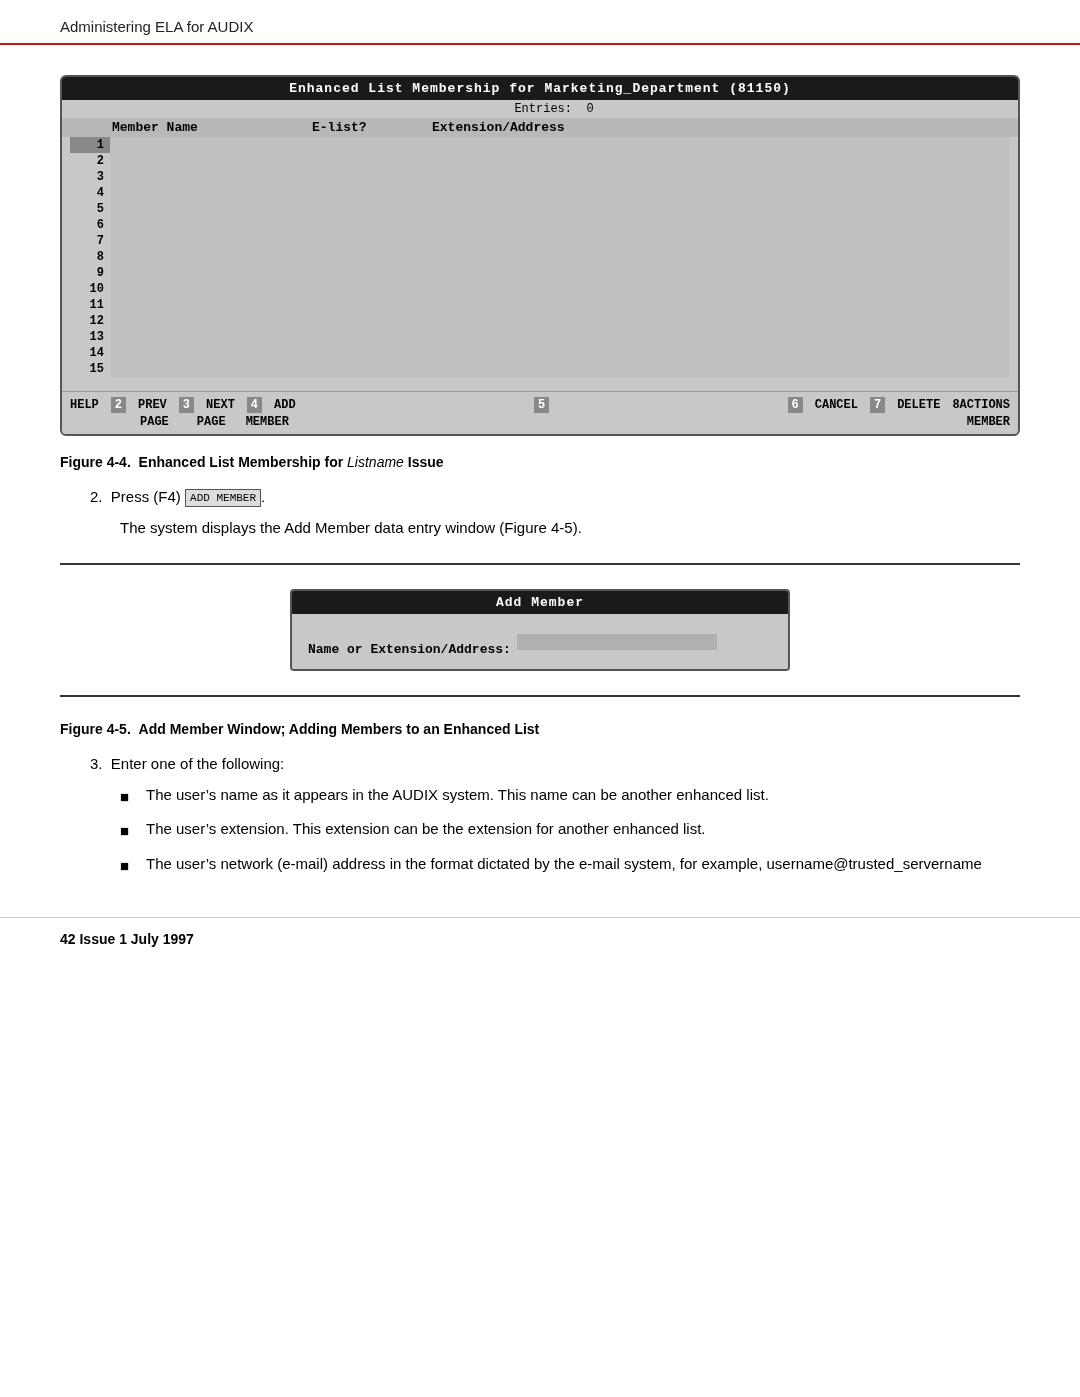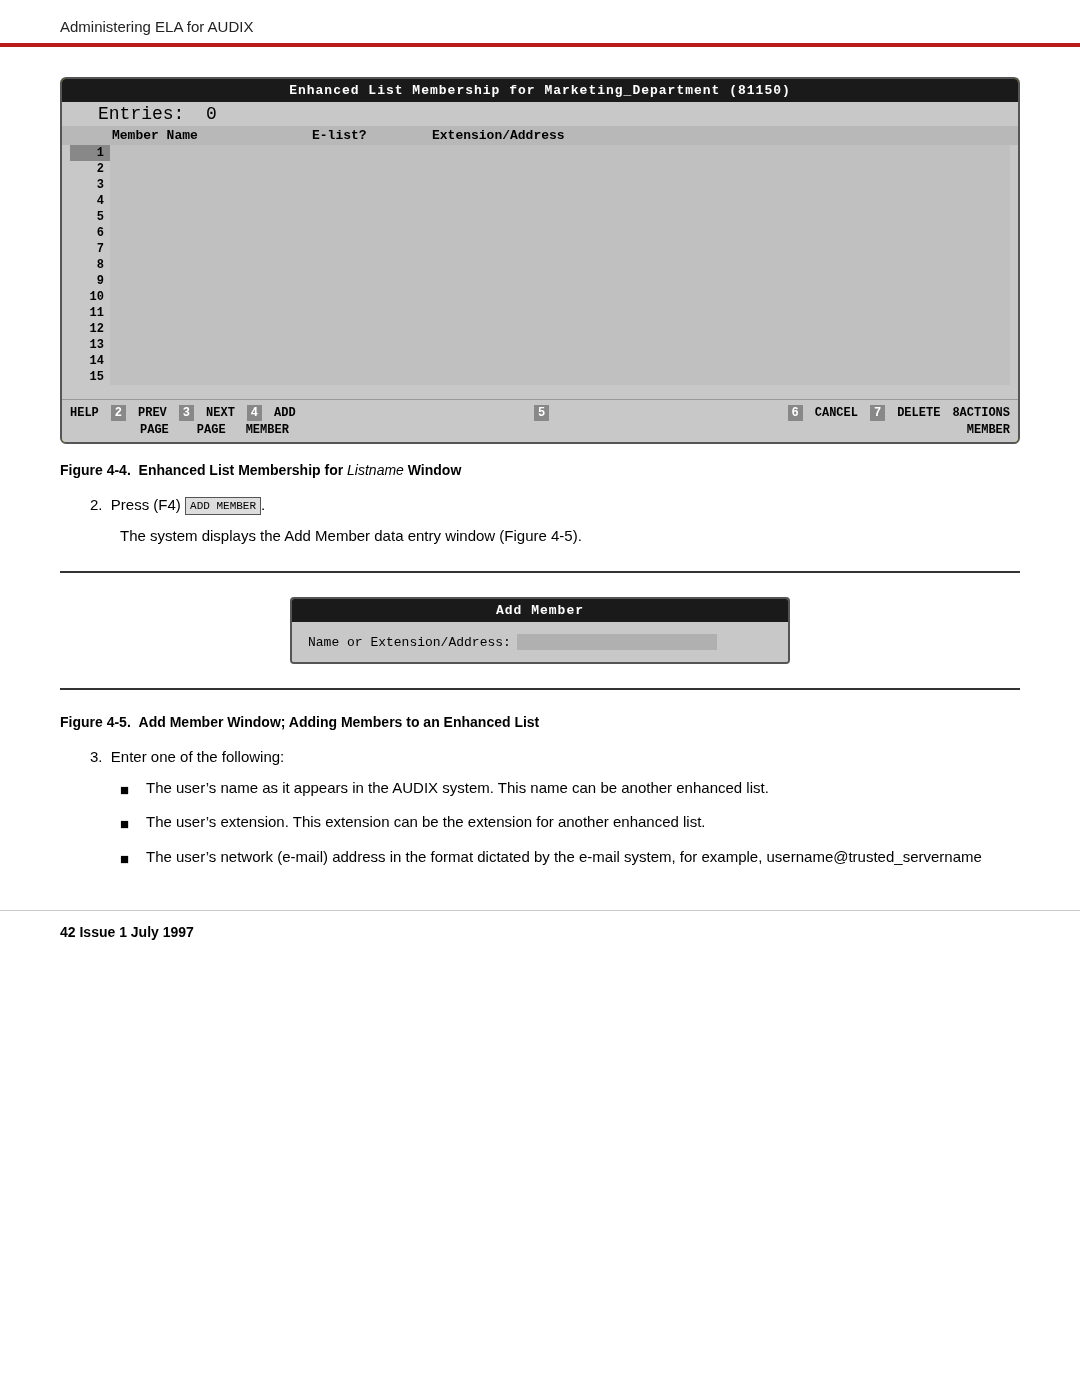--- a/index.html
+++ b/index.html
@@ -8,21 +8,21 @@
       min-height: 1397px;
       background: #ffffff;
       font-family: Arial, Helvetica, sans-serif;
       font-size: 15px;
       color: #000000;
     }
 
     
     .page-header {
       padding: 18px 60px 8px 60px;
-      border-bottom: 4px solid #b91c1c;
+      border-bottom: 2px solid #b91c1c;
       margin-bottom: 30px;
     }
     .page-header-title {
       font-size: 15px;
       color: #222;
     }
 
     
     .content {
       padding: 0 60px;
@@ -45,21 +45,22 @@
       font-family: 'Courier New', Courier, monospace;
       font-size: 13px;
       font-weight: bold;
       letter-spacing: 1px;
     }
 
     .terminal-entries-row {
       background: #c8c8c8;
       padding: 2px 8px 2px 36px;
       font-family: 'Courier New', Courier, monospace;
-      font-size: 18px;
+      font-size: 12px;
+      text-align: center;
     }
 
     .terminal-header-row {
       display: flex;
       padding: 2px 8px 2px 50px;
       font-family: 'Courier New', Courier, monospace;
       font-size: 13px;
       font-weight: bold;
       background: #b8b8b8;
     }
@@ -252,23 +253,24 @@
       font-family: 'Courier New', Courier, monospace;
       font-size: 13px;
     }
 
     .add-member-field-row {
       display: flex;
       align-items: center;
     }
 
     .field-label {
-      font-weight: normal;
+      font-weight: bold;
       white-space: nowrap;
       margin-right: 6px;
+      margin-top: 16px;
     }
 
     .field-input {
       background: #b0b0b0;
       border: none;
       height: 16px;
       width: 200px;
       display: inline-block;
     }
 
@@ -397,21 +399,21 @@
         <span style="width:20px;display:inline-block;"></span>
         <span class="fkey-label">MEMBER</span>
         <span style="flex:1;"></span>
         <span class="fkey-label">MEMBER</span>
       </div>
     </div>
   </div>
 
   <div class="figure-caption">
     <strong>Figure 4-4.</strong>&nbsp;
-    <strong>Enhanced List Membership for </strong><em>Listname</em><strong> Window</strong>
+    <strong>Enhanced List Membership for </strong><em>Listname</em><strong> Issue</strong>
   </div>
 
   <div class="body-text indent-1">
     2.&nbsp;&nbsp;Press (F4) <span class="key-box">ADD MEMBER</span>.
   </div>
   <div class="body-text indent-2" style="margin-top:6px; margin-bottom:6px;">The system displays the Add Member data entry window (Figure 4-5).</div>
 
   <hr class="section-divider">
 
   <div class="add-member-window">

